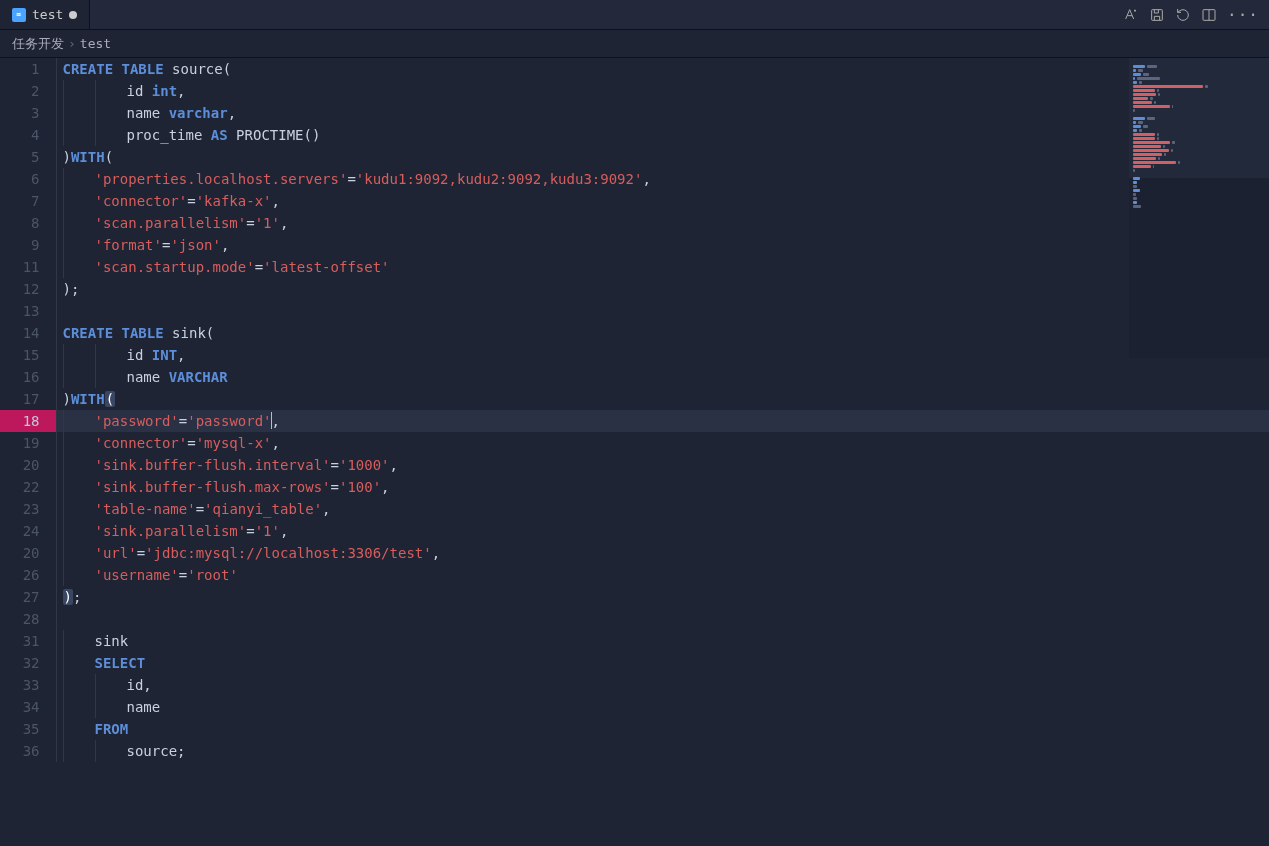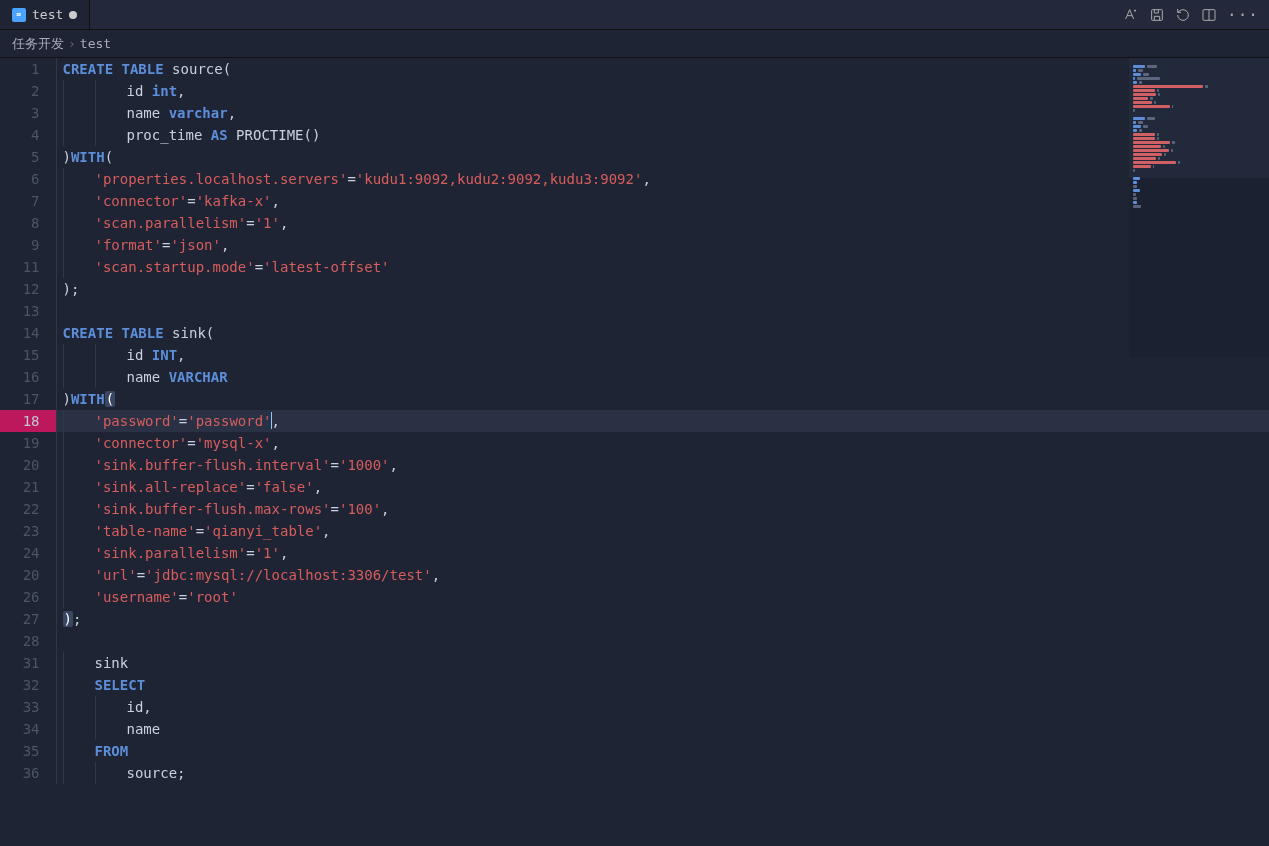--- a/index.html
+++ b/index.html
@@ -182,24 +182,20 @@
         </tr>
         <tr>
           <td class="gut">19</td>
           <td class="line"><span class="ig1"></span><span class="str">'connector'</span><span class="op">=</span><span class="str">'mysql-x'</span><span class="pn">,</span></td>
         </tr>
         <tr>
           <td class="gut">20</td>
           <td class="line"><span class="ig1"></span><span class="str">'sink.buffer-flush.interval'</span><span class="op">=</span><span class="str">'1000'</span><span class="pn">,</span></td>
         </tr>
         <tr>
-          <td class="gut">21</td>
-          <td class="line"><span class="ig1"></span><span class="str">'sink.all-replace'</span><span class="op">=</span><span class="str">'false'</span><span class="pn">,</span></td>
-        </tr>
-        <tr>
           <td class="gut">22</td>
           <td class="line"><span class="ig1"></span><span class="str">'sink.buffer-flush.max-rows'</span><span class="op">=</span><span class="str">'100'</span><span class="pn">,</span></td>
         </tr>
         <tr>
           <td class="gut">23</td>
           <td class="line"><span class="ig1"></span><span class="str">'table-name'</span><span class="op">=</span><span class="str">'qianyi_table'</span><span class="pn">,</span></td>
         </tr>
         <tr>
           <td class="gut">24</td>
           <td class="line"><span class="ig1"></span><span class="str">'sink.parallelism'</span><span class="op">=</span><span class="str">'1'</span><span class="pn">,</span></td>

